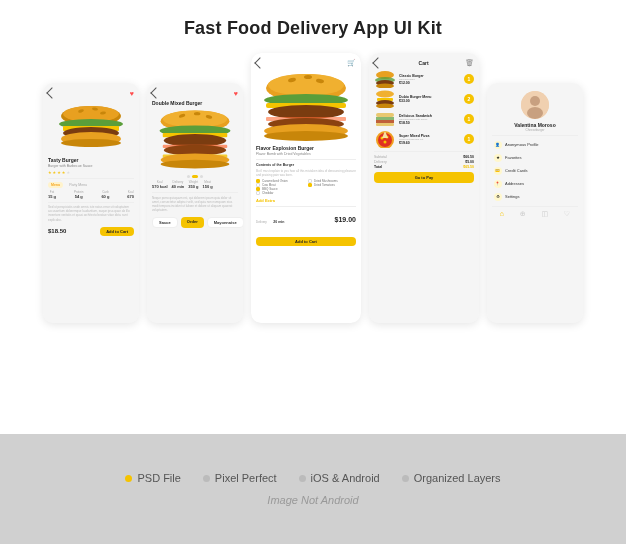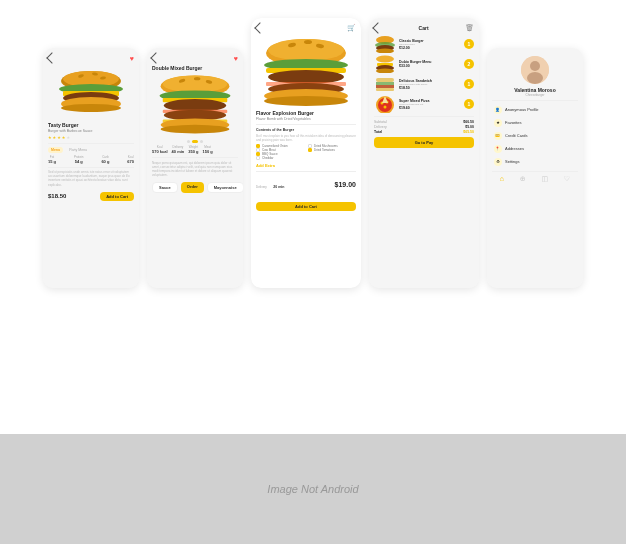--- a/index.html
+++ b/index.html
@@ -436,20 +436,21 @@
 
     .col { flex: 1; }
   </style>
 </head>
 <body>
 
 <div class="main-wrapper">
 
   <div class="top-section">
 
+    <h1 class="main-title">Fast Food Delivery App UI Kit</h1>
 
     <div class="screens-row">
 
       <div class="phone-card card1">
         <div class="card-inner">
           <div class="card-header">
             <span class="card-chevron"></span>
             <span style="color:#ff4d4d;font-size:7px;">♥</span>
           </div>
 
@@ -810,16 +811,34 @@
             <span class="nav-icon">◫</span>
             <span class="nav-icon">♡</span>
           </div>
         </div>
       </div>
 
     </div>
   </div>
 
   <div class="bottom-section">
+    <div class="features-row">
+      <div class="feature-item">
+        <div class="feature-dot yellow"></div>
+        <span class="feature-label">PSD File</span>
+      </div>
+      <div class="feature-item">
+        <div class="feature-dot light"></div>
+        <span class="feature-label">Pixel Perfect</span>
+      </div>
+      <div class="feature-item">
+        <div class="feature-dot light"></div>
+        <span class="feature-label">iOS &amp; Android</span>
+      </div>
+      <div class="feature-item">
+        <div class="feature-dot light"></div>
+        <span class="feature-label">Organized Layers</span>
+      </div>
+    </div>
     <div class="not-included-text">Image Not Android</div>
   </div>
 
 </div>
 
 </body></html>

